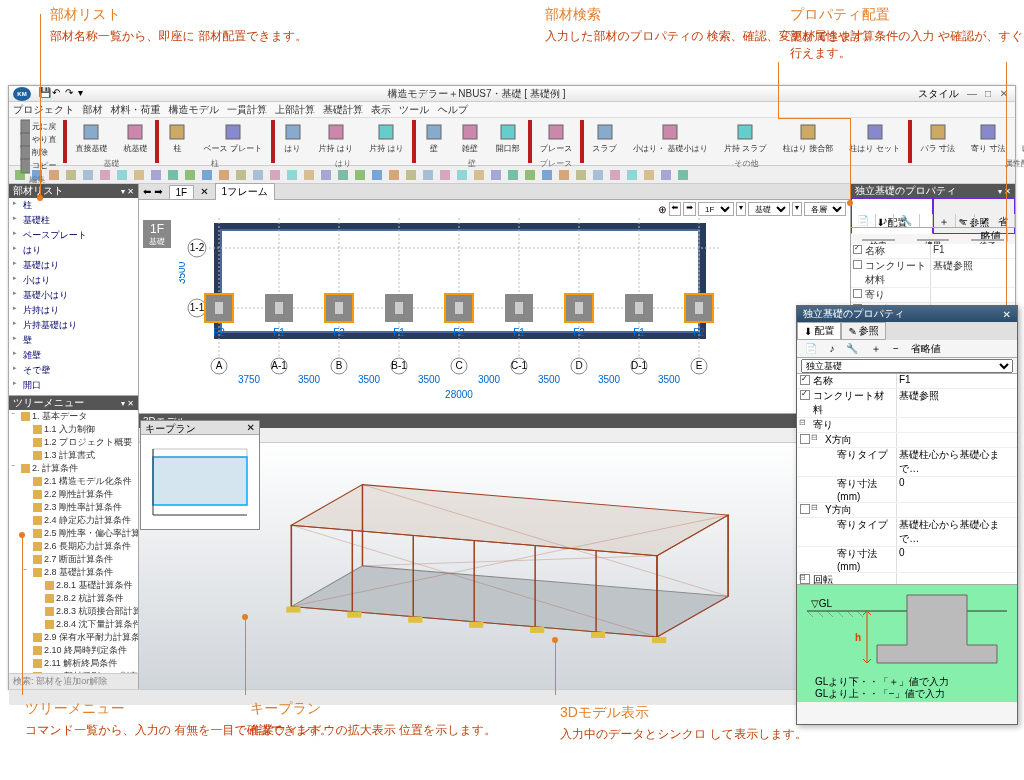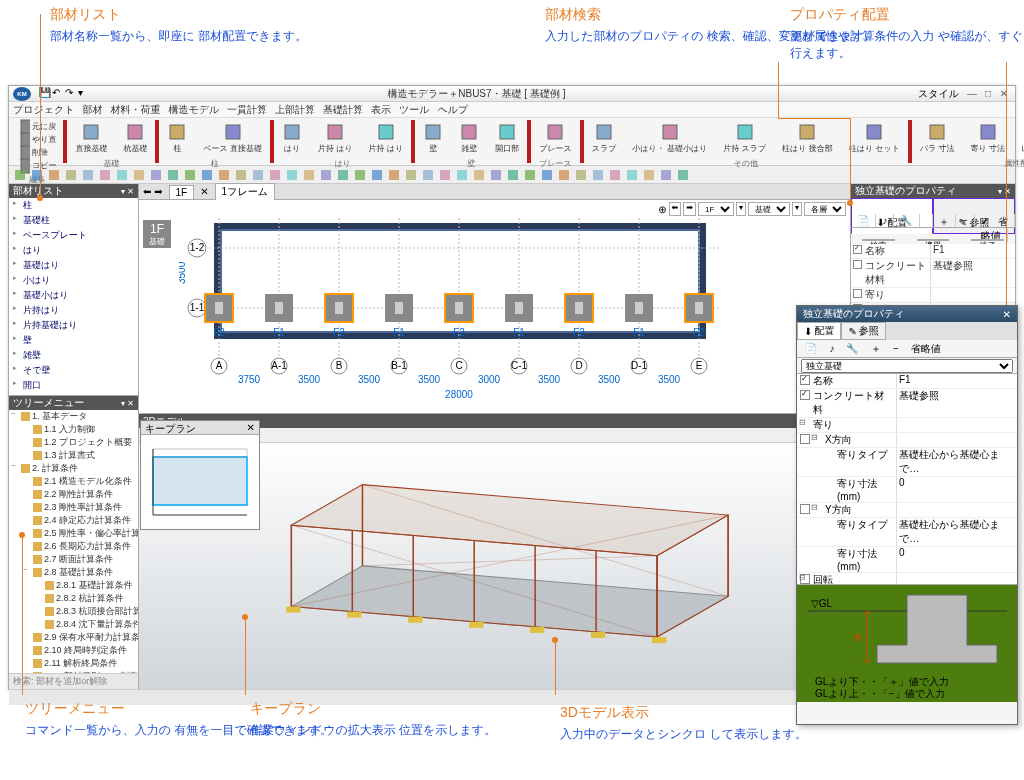--- a/index.html
+++ b/index.html
@@ -1,19 +1,19 @@
 <!DOCTYPE html>
 <html><head>
 <meta charset="utf-8">
 <style>
 *{margin:0;padding:0;box-sizing:border-box;font-family:"Meiryo UI","MS Gothic",sans-serif;font-size:10px}
 body{width:1024px;height:780px;background:#fff;position:relative;overflow:hidden}
 .callout{position:absolute;z-index:10}
 .callout-title{color:#e57e25;font-size:14px;font-weight:500;margin-bottom:4px}
-.callout-desc{color:#1d4ed8;font-size:12px;line-height:1.4}
+.callout-desc{color:#c2410c;font-size:12px;line-height:1.4}
 .callout-line{position:absolute;background:#e57e25;z-index:9}
 .callout-dot{position:absolute;width:6px;height:6px;background:#e57e25;border-radius:50%;z-index:9}
 .app{position:absolute;top:85px;left:8px;width:1008px;height:605px;border:1px solid #aaa;background:#f0f0f0;box-shadow:0 0 3px rgba(0,0,0,.2)}
 .titlebar{height:16px;background:linear-gradient(#fff,#e8e8e8);border-bottom:1px solid #ccc;display:flex;align-items:center;padding:0 4px;font-size:9px}
 .titlebar .logo{width:18px;height:14px;background:#2060a0;border-radius:50%;margin-right:4px;display:flex;align-items:center;justify-content:center;color:#fff;font-size:6px;font-weight:bold}
 .titlebar .title{flex:1;text-align:center;color:#333}
 .titlebar .winbtn{width:14px;height:12px;margin-left:2px;display:flex;align-items:center;justify-content:center;color:#666}
 .menubar{height:16px;background:#f8f8f8;border-bottom:1px solid #ddd;display:flex;align-items:center;padding:0 4px;font-size:9px}
 .menubar span{margin-right:8px;color:#333}
 .qat{position:absolute;top:1px;left:30px;display:flex;gap:3px}
@@ -88,21 +88,21 @@
 .float-prop .fp-combo select{width:100%;font-size:9px;height:14px}
 .float-prop .fp-grid{height:210px;overflow:auto;background:#fff;font-size:9px}
 .float-prop .fg-row{display:flex;border-bottom:1px solid #eee;min-height:13px}
 .float-prop .fg-row .k{width:100px;padding:0 2px 0 16px;position:relative;border-right:1px solid #ddd}
 .float-prop .fg-row .k.l2{padding-left:28px}
 .float-prop .fg-row .k.l3{padding-left:40px}
 .float-prop .fg-row .v{flex:1;padding:0 2px}
 .float-prop .fg-row .cb{position:absolute;left:3px;top:1px;width:10px;height:10px;border:1px solid #888;background:#fff}
 .float-prop .fg-row .cb.ck::after{content:"✓";font-size:8px;position:absolute;top:-2px;left:0}
 .float-prop .fg-row .exp{position:absolute;left:3px;font-size:8px;color:#666}
-.float-prop .fp-diagram{height:118px;background:#4d7c0f;border-top:1px solid #aaa;position:relative}
+.float-prop .fp-diagram{height:118px;background:#86efac;border-top:1px solid #aaa;position:relative}
 svg text{font-family:inherit}
 </style>
 </head>
 <body>
 
 <div class="callout" style="top:6px;left:50px">
   <div class="callout-title">部材リスト</div>
   <div class="callout-desc">部材名称一覧から、即座に
 部材配置できます。</div>
 </div>
@@ -249,21 +249,21 @@
             </div>
             <div class="rbtn-lbl">柱</div>
           </div>
           <div class="rbtn">
             <div class="rbtn-ico">
               <svg width="20" height="20">
                 <rect x="3" y="3" width="14" height="14" fill="#88c" stroke="#666"></rect>
               </svg>
             </div>
             <div class="rbtn-lbl">ベース
-直接基礎</div>
+プレート</div>
           </div>
         </div>
       <div class="rgrp-lbl">柱</div>
     </div>
     <div class="rgrp">
       <div class="rgrp-items" id="rg-hari">
           <div class="rbtn">
             <div class="rbtn-ico">
               <svg width="20" height="20">
                 <rect x="3" y="3" width="14" height="14" fill="#8ac" stroke="#666"></rect>

